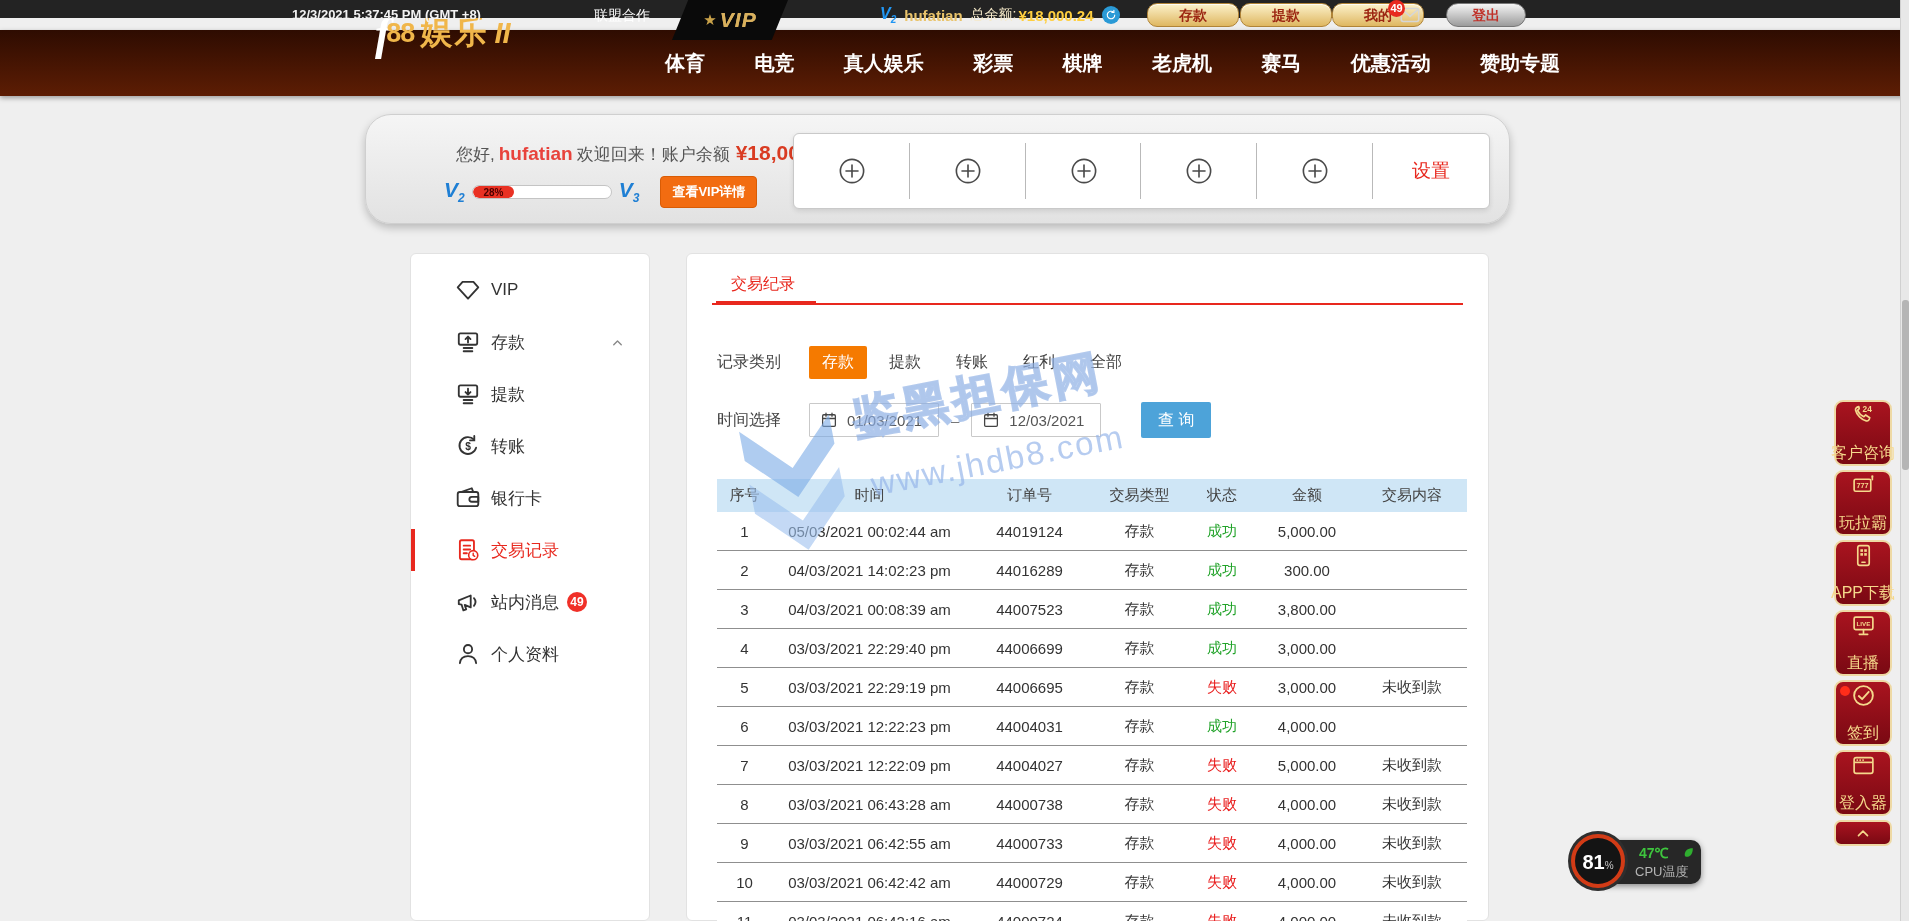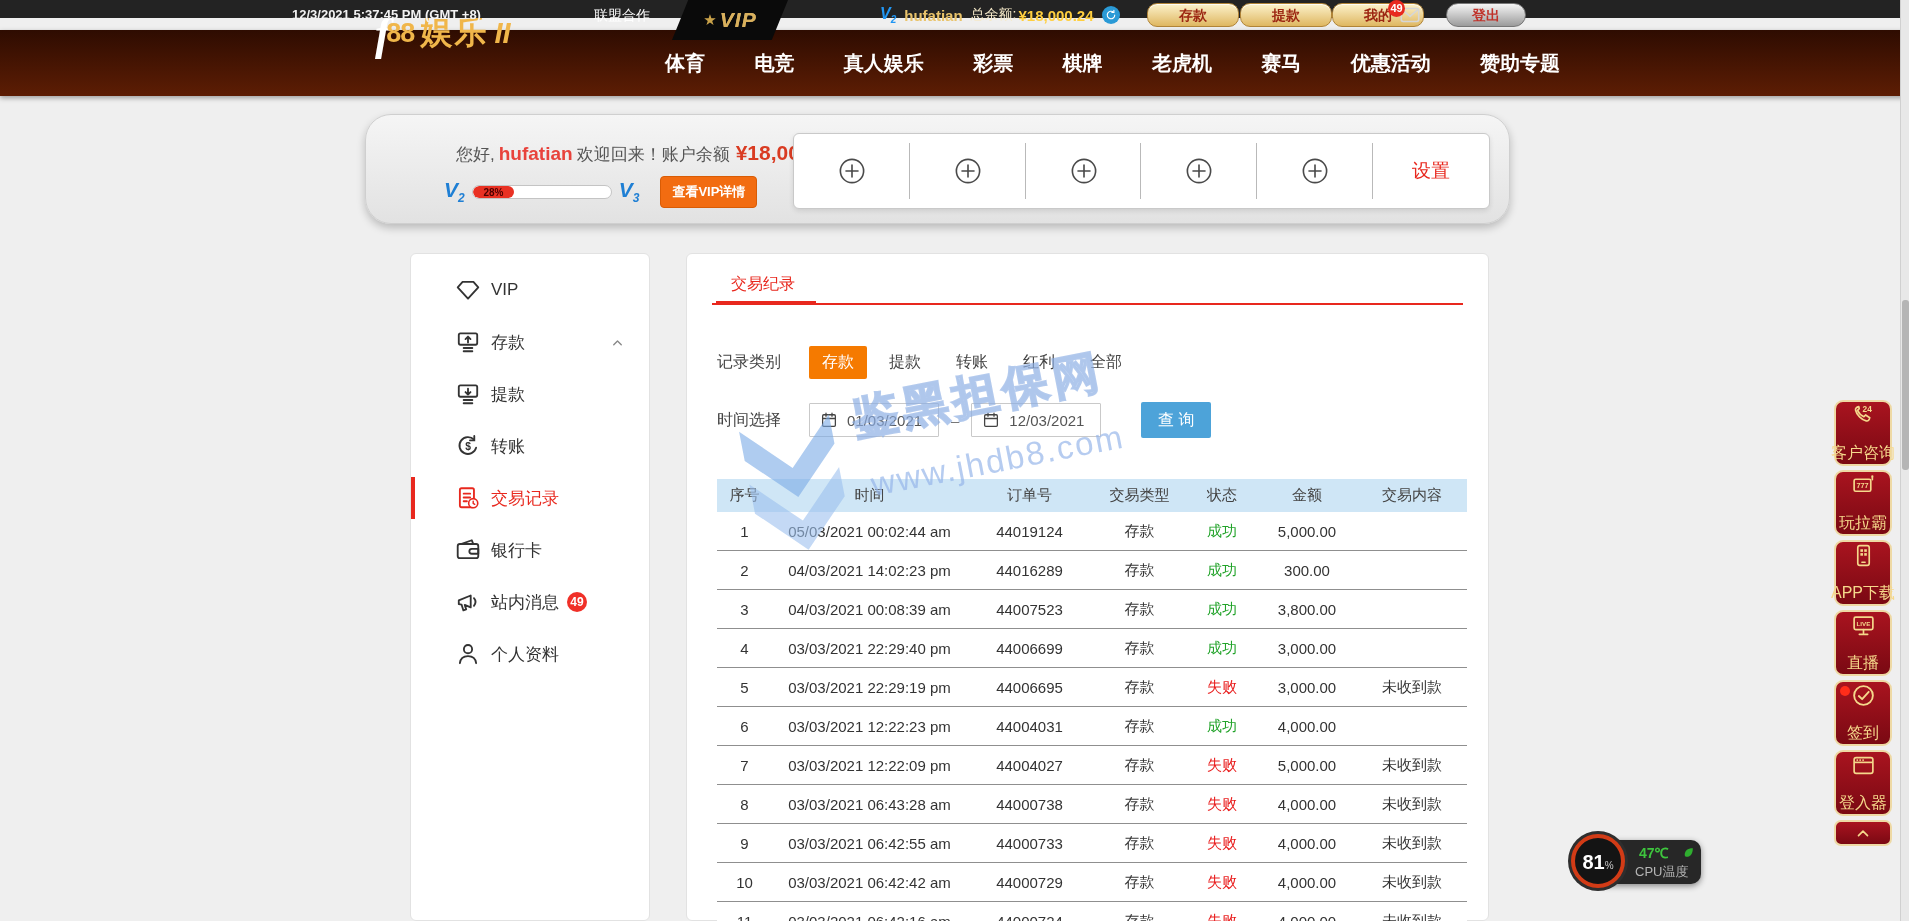--- a/index.html
+++ b/index.html
@@ -364,32 +364,32 @@
       <span>提款</span>
 
     </div>
     <div class="side-item">
       <svg class="s-ico ic">
         <use href="#i-transfer"></use>
       </svg>
       <span>转账</span>
 
     </div>
+    <div class="side-item">
+      <svg class="s-ico ic">
+        <use href="#i-wallet"></use>
+      </svg>
+      <span>银行卡</span>
+
+    </div>
     <div class="side-item active">
       <svg class="s-ico ic">
         <use href="#i-doc"></use>
       </svg>
       <span>交易记录</span>
-
-    </div>
-    <div class="side-item">
-      <svg class="s-ico ic">
-        <use href="#i-wallet"></use>
-      </svg>
-      <span>银行卡</span>
 
     </div>
     <div class="side-item">
       <svg class="s-ico ic">
         <use href="#i-mega"></use>
       </svg>
       <span>站内消息</span>
       <span class="s-badge">49</span>
 
     </div>

